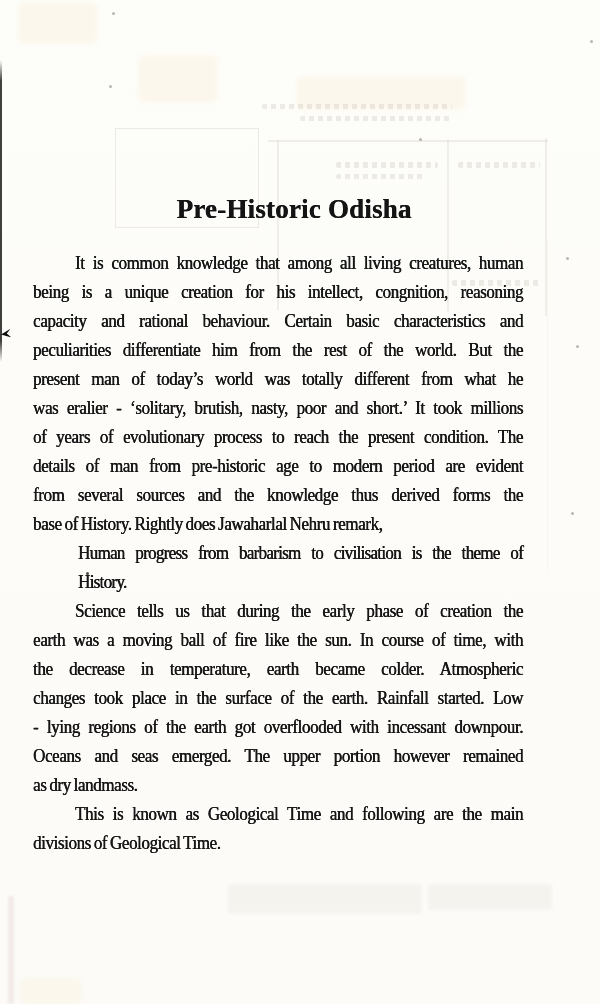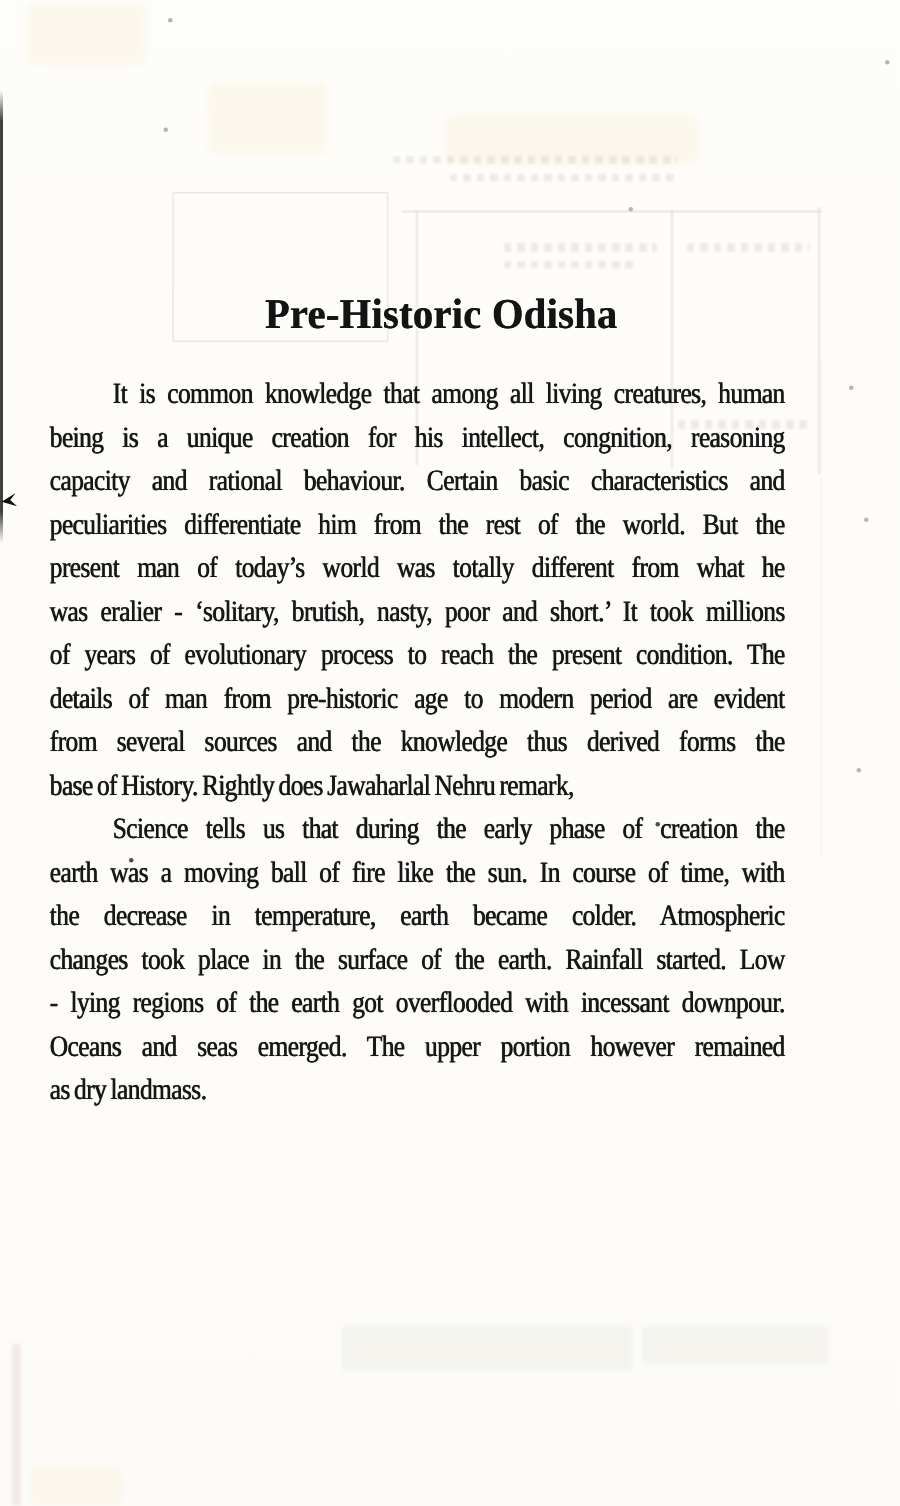--- a/index.html
+++ b/index.html
@@ -120,27 +120,35 @@
       <div class="ln">capacity and rational behaviour. Certain basic characteristics and</div>
       <div class="ln">peculiarities differentiate him from the rest of the world. But the</div>
       <div class="ln">present man of today’s world was totally different from what he</div>
       <div class="ln">was eralier - ‘solitary, brutish, nasty, poor and short.’ It took millions</div>
       <div class="ln">of years of evolutionary process to reach the present condition. The</div>
       <div class="ln">details of man from pre-historic age to modern period are evident</div>
       <div class="ln">from several sources and the knowledge thus derived forms the</div>
       <div class="ln end">base of History. Rightly does Jawaharlal Nehru remark,</div>
     </div>
 
+    <div class="para quote">
+      <div class="ln">Human progress from barbarism to civilisation is the theme of</div>
+      <div class="ln end">History.</div>
+    </div>
 
     <div class="para">
       <div class="ln ind">Science tells us that during the early phase of creation the</div>
       <div class="ln">earth was a moving ball of fire like the sun. In course of time, with</div>
       <div class="ln">the decrease in temperature, earth became colder. Atmospheric</div>
       <div class="ln">changes took place in the surface of the earth. Rainfall started. Low</div>
       <div class="ln">- lying regions of the earth got overflooded with incessant downpour.</div>
       <div class="ln">Oceans and seas emerged. The upper portion however remained</div>
       <div class="ln end">as dry landmass.</div>
     </div>
 
 
+    <div class="para">
+      <div class="ln ind">This is known as Geological Time and following are the main</div>
+      <div class="ln end">divisions of Geological Time.</div>
+    </div>
 
   </div>
 </div>
 
 </body></html>

